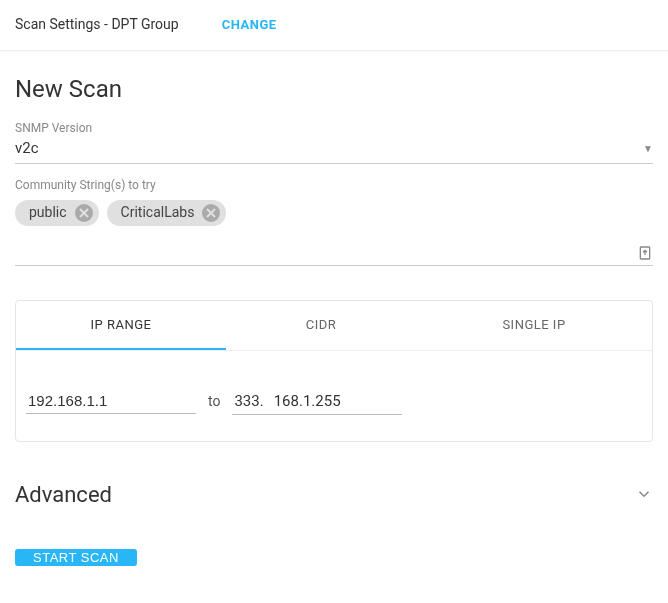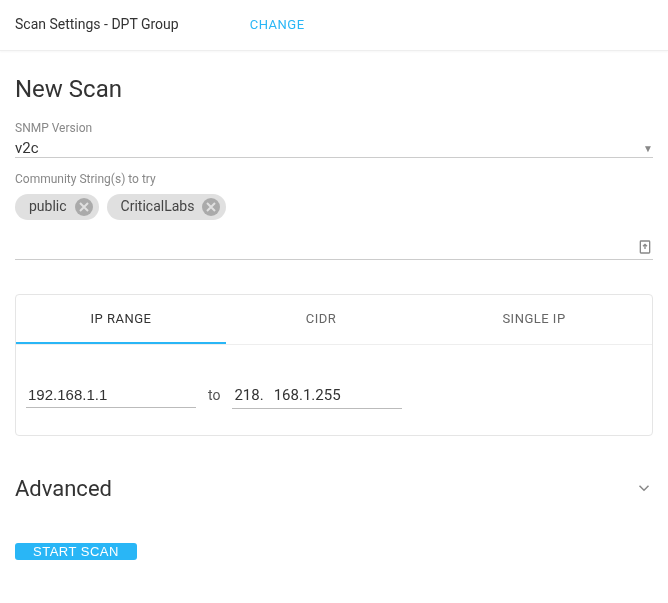--- a/index.html
+++ b/index.html
@@ -20,45 +20,46 @@
       display: flex;
       align-items: center;
       box-shadow: 0 1px 2px rgba(0,0,0,0.04);
       gap: 43px;
     }
     .top-title {
       font-size: 14px;
       color: #333;
     }
     .change-link {
-      margin-left: 28px;
       color: #29b6f6;
       font-size: 13px;
       letter-spacing: 0.5px;
       cursor: pointer;
+      font-weight: bold;
     }
     .content {
       padding: 24px 15px 15px;
     }
     .page-heading {
       font-size: 24px;
       font-weight: 400;
       color: #333;
       margin-bottom: 18px;
     }
     .field-label {
       font-size: 12px;
       color: #888;
       margin-bottom: 4px;
     }
     .snmp-select {
       display: flex;
       align-items: center;
       justify-content: space-between;
       border-bottom: 1px solid #ccc;
+      padding-bottom: 6px;
       margin-bottom: 14px;
       cursor: pointer;
     }
     .snmp-value {
       font-size: 15px;
       color: #333;
     }
     .dropdown-caret {
       color: #888;
       font-size: 10px;
@@ -240,21 +241,21 @@
   <div class="ip-card">
     <div class="tabs">
       <div class="tab ip-range active">IP RANGE</div>
       <div class="tab cidr">CIDR</div>
       <div class="tab single">SINGLE IP</div>
     </div>
     <div class="ip-body">
       <input class="ip-input" value="192.168.1.1" style="">
       <span class="to-text">to</span>
       <div class="ip-end">
-        <span class="sep-192">218.</span>
+        <span class="sep-192">333.</span>
         <span class="sep-192">168.1.255</span>
       </div>
     </div>
   </div>
 
   <div class="advanced-row">
     <span class="advanced-label">Advanced</span>
     <span class="chevron">
       <svg width="18" height="18" viewBox="0 0 24 24" fill="none" stroke="#888" stroke-width="2">
           <path d="M6 9l6 6 6-6"></path>

